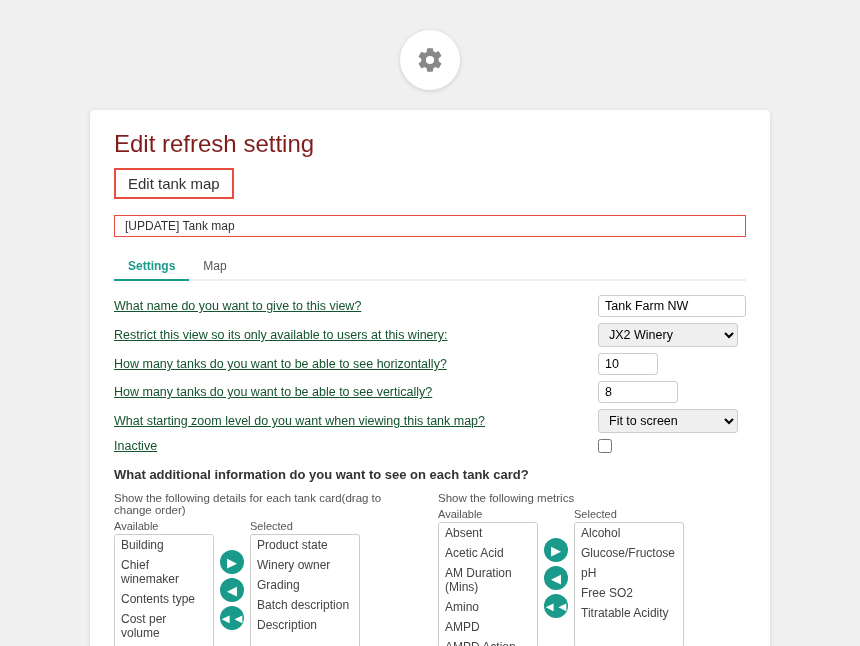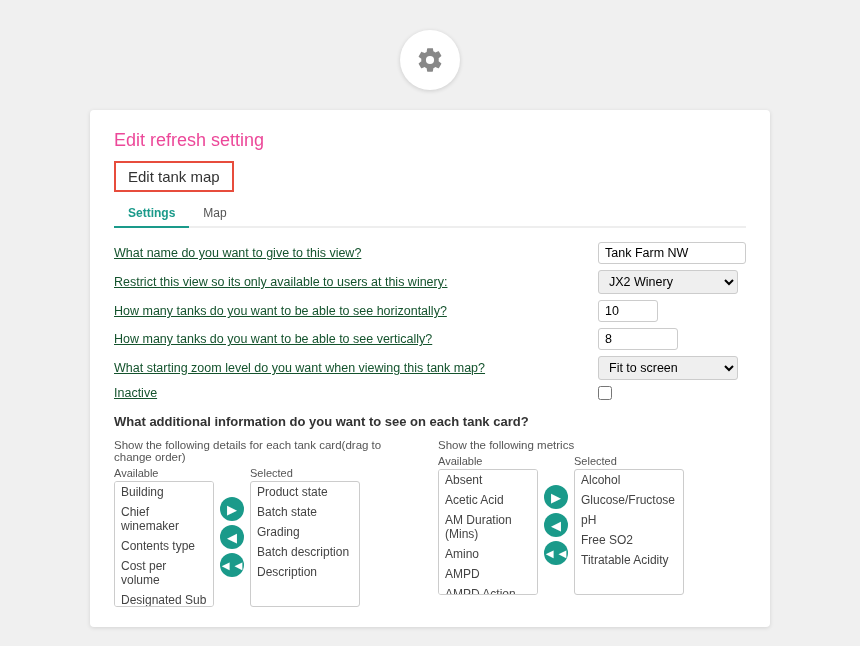--- a/index.html
+++ b/index.html
@@ -39,32 +39,32 @@
 
     .main-card {
       background: #fff;
       border-radius: 4px;
       box-shadow: 0 1px 4px rgba(0,0,0,0.12);
       width: 680px;
       padding: 20px 24px 20px;
     }
 
     .card-title {
-      font-size: 18px;
-      color: #ec4899;
+      font-size: 24px;
+      color: #7f1d1d;
       margin-bottom: 10px;
     }
 
     .edit-tank-map-btn {
       display: inline-block;
       border: 2px solid #e74c3c;
       padding: 5px 12px;
       font-size: 15px;
       color: #333;
-      margin-bottom: 8px;
+      margin-bottom: 16px;
       background: #fff;
       cursor: pointer;
     }
 
     .tab-bar {
       border-bottom: 1px solid #ddd;
       margin-bottom: 16px;
     }
 
     .tab-title-box {
@@ -217,20 +217,23 @@
     </svg>
   </div>
 
   <div class="main-card">
 
     <div class="card-title">Edit refresh setting</div>
 
     <button class="edit-tank-map-btn">Edit tank map</button>
 
     
+    <div class="tab-bar">
+      <div class="tab-title-box">[UPDATE] Tank map</div>
+    </div>
 
     
     <div class="tabs-nav">
       <div class="tab-item active">Settings</div>
       <div class="tab-item">Map</div>
     </div>
 
     
     <div class="settings-grid">
 
@@ -286,21 +289,21 @@
           <div class="list-controls">
             <button class="ctrl-btn">▶</button>
             <button class="ctrl-btn">◀</button>
             <button class="ctrl-btn">◄◄</button>
           </div>
 
           <div>
             <div style="font-size:11px;color:#555;margin-bottom:2px;">Selected</div>
             <div class="list-box list-box-selected">
               <div class="list-box-item">Product state</div>
-              <div class="list-box-item">Batch state</div>
+              <div class="list-box-item">Winery owner</div>
               <div class="list-box-item">Grading</div>
               <div class="list-box-item">Batch description</div>
               <div class="list-box-item">Description</div>
             </div>
           </div>
         </div>
 
       </div>
 
       <div class="list-group">

